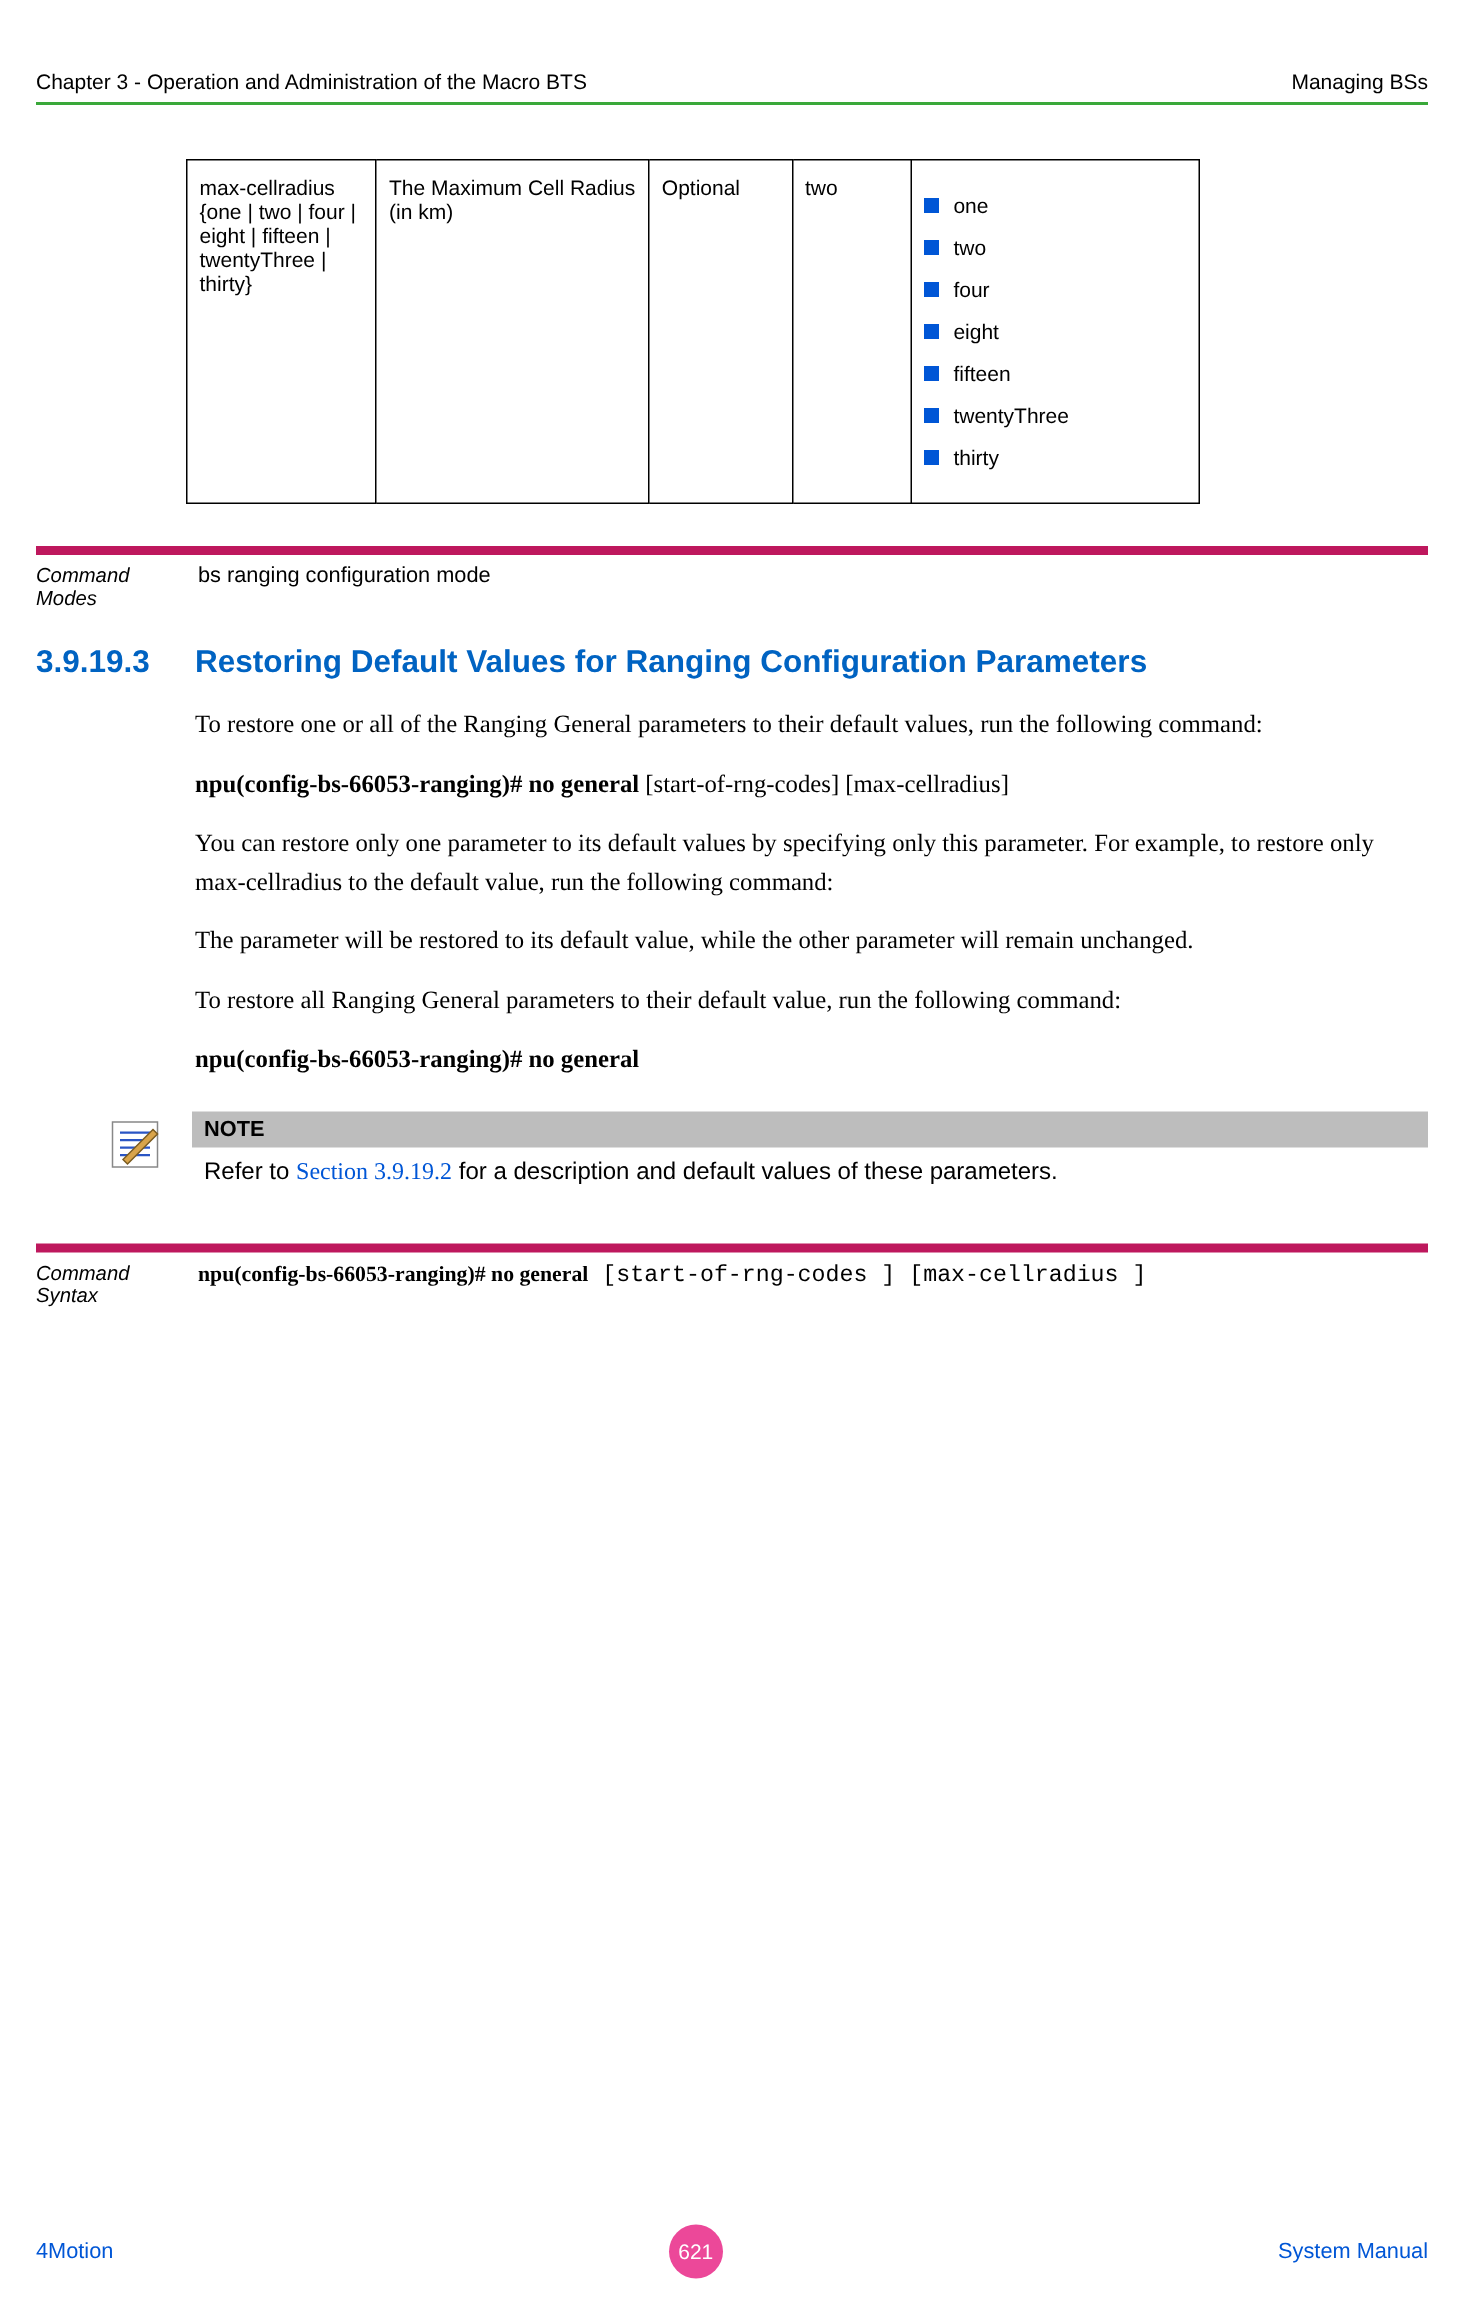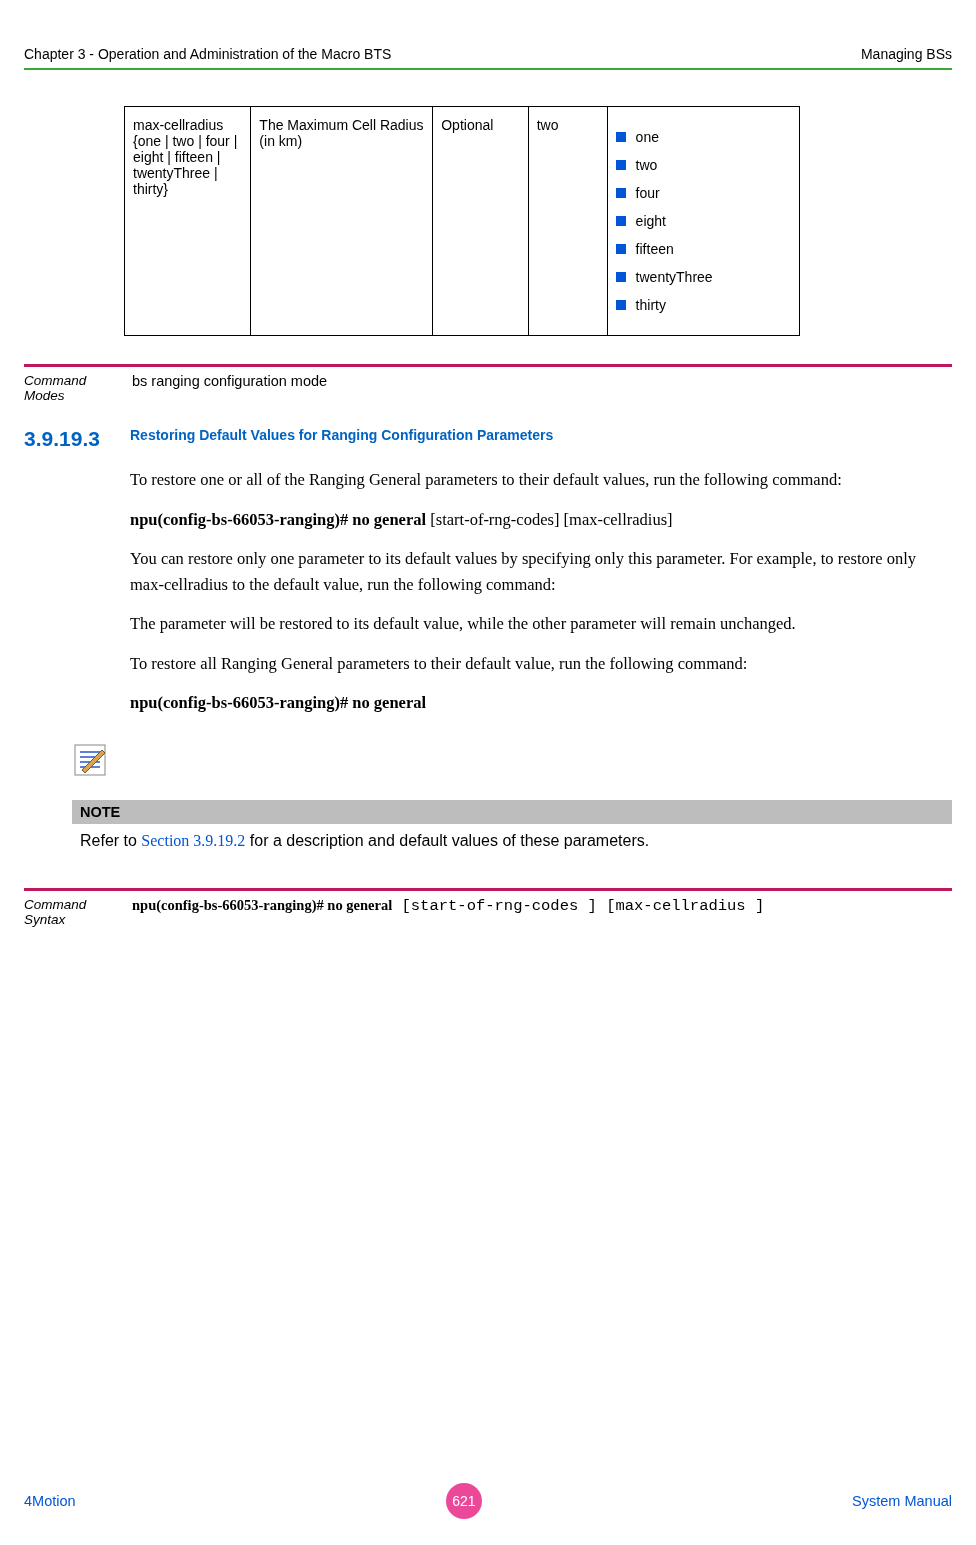--- a/index.html
+++ b/index.html
@@ -56,21 +56,21 @@
       width: 10px;
       height: 10px;
       background: #0056d6;
       flex-shrink: 0;
     }
     .cmd-modes-row, .cmd-syntax-row {
       display: flex;
       gap: 16px;
       margin-left: 0px;
       margin-bottom: 24px;
-      border-top: 3px solid #be185d;
+      border-top: 6px solid #be185d;
       padding-top: 6px;
     }
     .cmd-label {
       width: 92px;
       font-size: 13.5px;
       font-style: italic;
     }
     .cmd-value {
       flex: 1;
       font-size: 14.5px;
@@ -83,41 +83,40 @@
     .section-no {
       width: 92px;
       color: #0063c2;
       font-weight: bold;
       font-size: 21px;
       font-family: Arial, sans-serif;
     }
     .section-hd {
       color: #0063c2;
       font-weight: bold;
-      font-size: 14px;
+      font-size: 21px;
       flex: 1;
     }
     .body-text {
       margin-left: 106px;
       font-size: 16.5px;
       font-family: "Palatino Linotype", "Book Antiqua", Palatino, serif;
       line-height: 1.55;
       margin-bottom: 14px;
     }
     .cmd-bold {
       font-weight: bold;
       font-family: "Palatino Linotype", "Book Antiqua", Palatino, serif;
     }
     .note-row {
       display: flex;
       margin-left: 48px;
       margin-top: 22px;
       margin-bottom: 30px;
       gap: 18px;
-      flex-direction: column;
     }
     .note-content { flex: 1; }
     .note-header {
       background: #bdbdbd;
       font-weight: bold;
       padding: 4px 8px;
       font-size: 14.5px;
     }
     .note-body {
       padding: 8px 8px;

